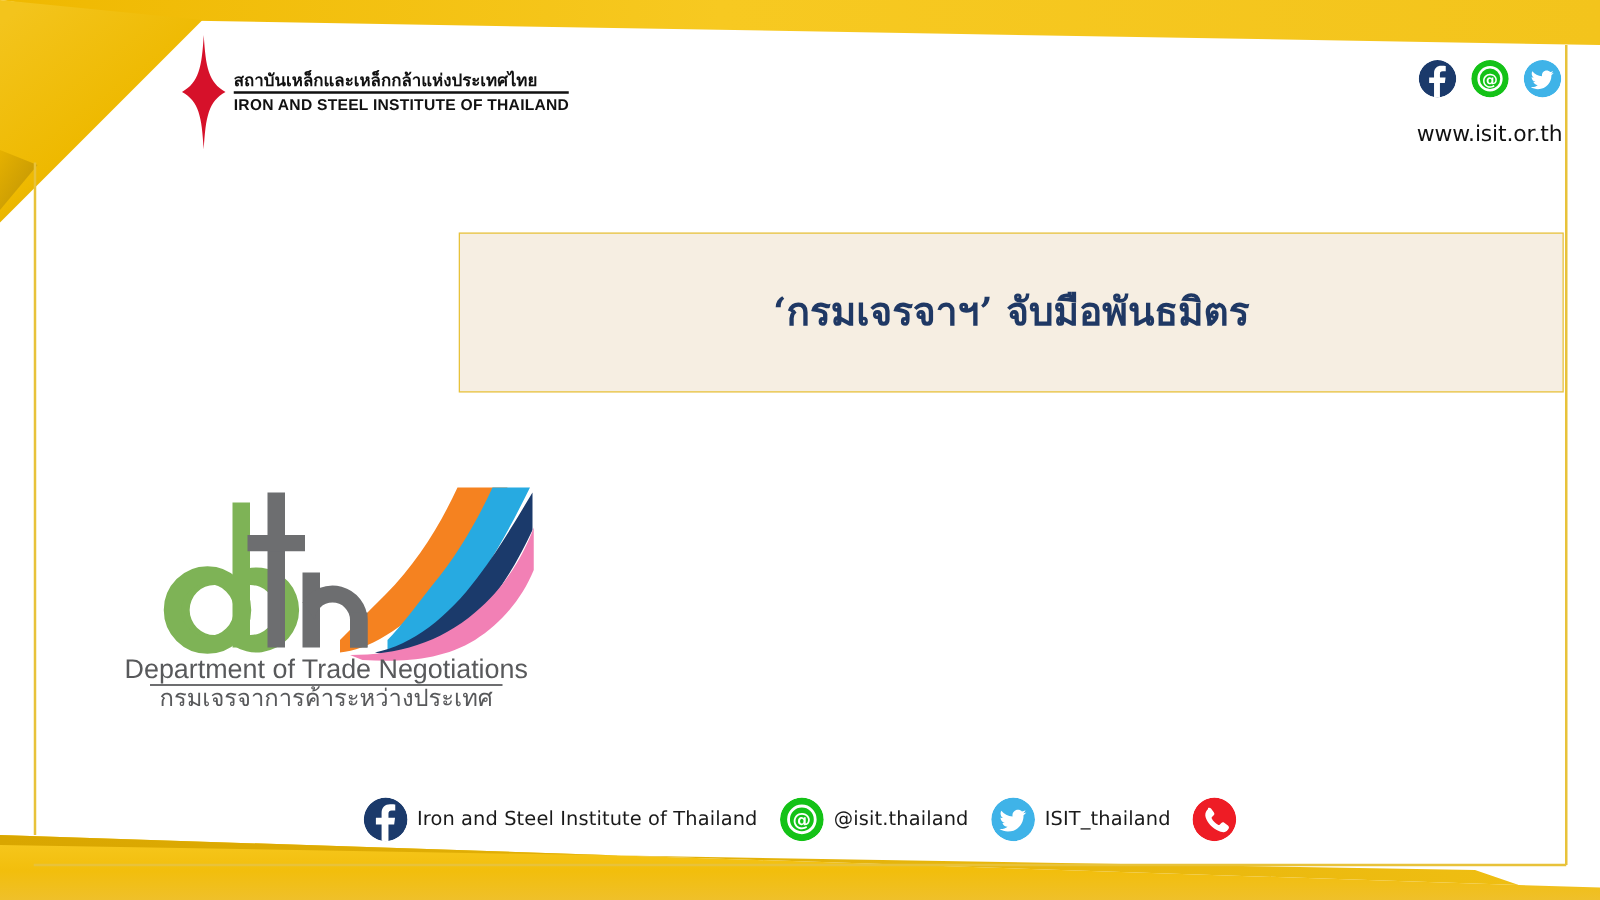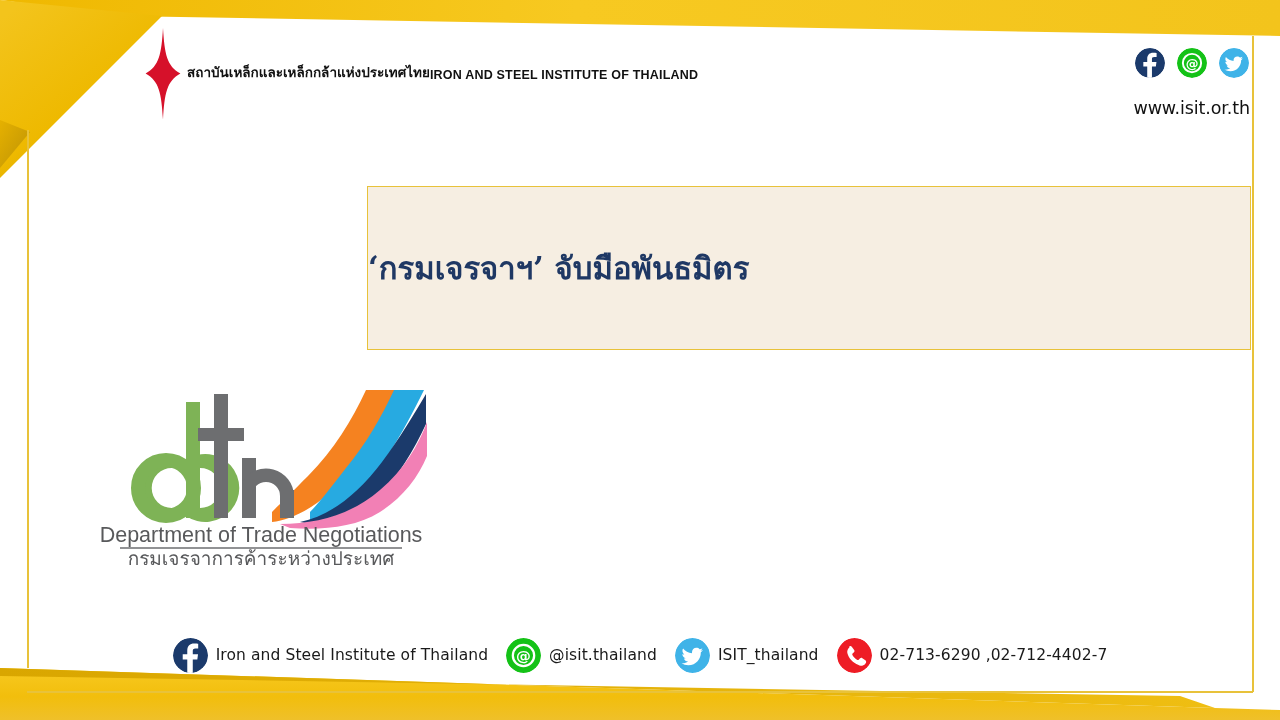--- a/index.html
+++ b/index.html
@@ -34,21 +34,21 @@
   #frame-left   { left: 27px;   top: 130px;  width: 1.5px; height: 538px; }
   #frame-right  { left: 1252px; top: 36px;   width: 1.5px; height: 656px; }
   #frame-bottom { left: 27px;   top: 691px;  width: 1226px; height: 1.5px; }
 
   
   #header-logo {
     position: absolute; left: 145px; top: 28px;
     display: flex; align-items: center; gap: 6px;
   }
   #isit-star { width: 36px; height: 92px; flex: none; }
-  #isit-wordmark { display: flex; flex-direction: row; line-height: 1; }
+  #isit-wordmark { display: flex; flex-direction: column; line-height: 1; }
   #isit-name-th {
     font-size: 13.5px; font-weight: 700; color: #111111;
     letter-spacing: 0px; white-space: nowrap;
   }
   #isit-name-en {
     font-size: 12.5px; font-weight: 700; color: #111111;
     letter-spacing: 0.2px; white-space: nowrap; margin-top: 3px;
   }
   #isit-rule {
     height: 1.5px; background: #111111; width: 100%; margin-top: 2px;
@@ -62,26 +62,26 @@
   #header-url {
     margin-top: 20px; font-size: 17.5px; color: #111111;
     font-family: "DejaVu Sans", sans-serif; letter-spacing: -0.1px;
   }
 
   .sicon { width: 30px; height: 30px; border-radius: 50%; display: block; }
 
   
   #title-box {
     position: absolute; left: 367px; top: 186px;
-    width: 884px; height: 164px;
+    width: 884px; height: 128px;
     background: #F6EEE2;
     border: 1.5px solid #E8C23A;
     box-sizing: border-box;
     display: flex; flex-direction: column;
-    align-items: flex-start; justify-content: center;
+    align-items: center; justify-content: center;
     gap: 30px;
   }
   .title-line {
     color: #1F3864;
     font-family: "DejaVu Serif", "Liberation Serif", serif;
     font-weight: 700;
     text-align: center;
     white-space: nowrap;
     line-height: 1;
   }
@@ -250,18 +250,17 @@
         <path d="M32 13.6c-0.9 0.4-1.9 0.7-2.9 0.8 1-0.6 1.8-1.6 2.2-2.8-1 0.6-2 1-3.2 1.2-0.9-1-2.2-1.6-3.7-1.6-2.8 0-5 2.3-5 5 0 0.4 0 0.8 0.1 1.1-4.2-0.2-7.9-2.2-10.3-5.2-0.4 0.7-0.7 1.6-0.7 2.5 0 1.7 0.9 3.3 2.2 4.2-0.8 0-1.6-0.2-2.3-0.6v0.1c0 2.4 1.7 4.4 4 4.9-0.4 0.1-0.9 0.2-1.3 0.2-0.3 0-0.6 0-0.9-0.1 0.6 2 2.5 3.5 4.7 3.5-1.7 1.3-3.9 2.1-6.2 2.1-0.4 0-0.8 0-1.2-0.1 2.2 1.4 4.9 2.3 7.7 2.3 9.2 0 14.3-7.6 14.3-14.3v-0.6c1-0.7 1.8-1.6 2.5-2.6z" fill="#ffffff"></path>
       </svg>
       <span class="footer-text">ISIT_thailand</span>
     </div>
 
     <div class="footer-item">
       <svg class="ficon" viewBox="0 0 40 40">
         <circle cx="20" cy="20" r="20" fill="#EE1C25"></circle>
         <path d="M14.2 9.5c1-0.5 2.2-0.2 2.9 0.7l2.5 3.4c0.6 0.8 0.5 1.9-0.2 2.6l-1.6 1.6c-0.4 0.4-0.5 1-0.2 1.5 1.3 2.4 3.3 4.4 5.7 5.7 0.5 0.3 1.1 0.2 1.5-0.2l1.6-1.6c0.7-0.7 1.8-0.8 2.6-0.2l3.4 2.5c0.9 0.7 1.2 1.9 0.7 2.9-0.8 1.7-2.4 3.2-4.4 3.3-1.4 0.1-3.5-0.3-6.6-2-3.2-1.8-5.6-4-7.4-6.4-1.8-2.5-2.8-5-3-6.9-0.2-2.3 1.1-4.5 2.5-5.9z" fill="#ffffff"></path>
       </svg>
-      <span class="footer-text">02-713-6290 ,02-712-4402-7</span>
     </div>
 
   </div>
 
 </div>
 
 </body></html>

